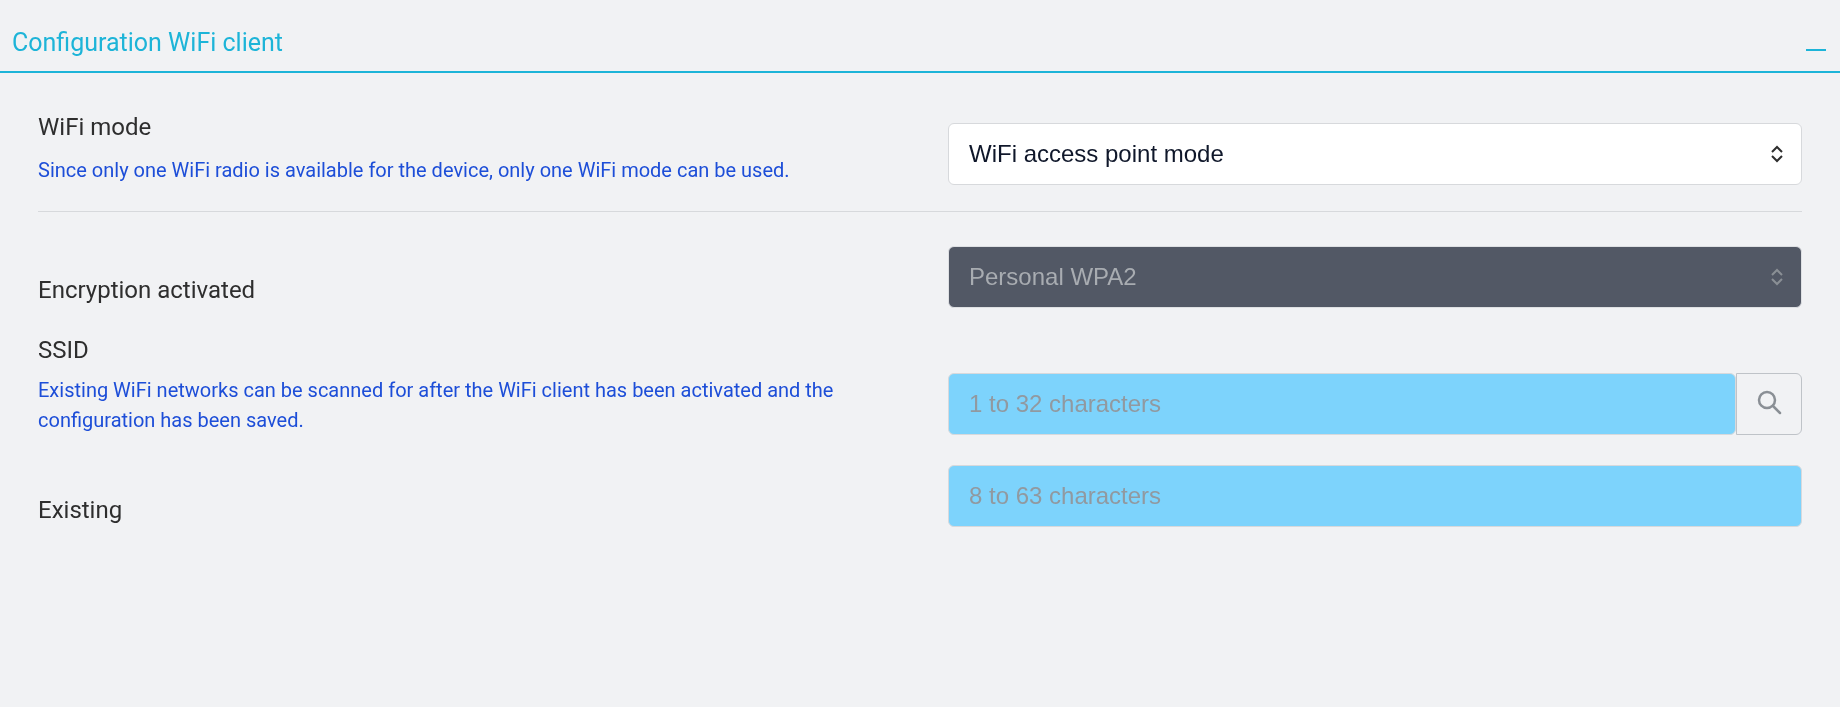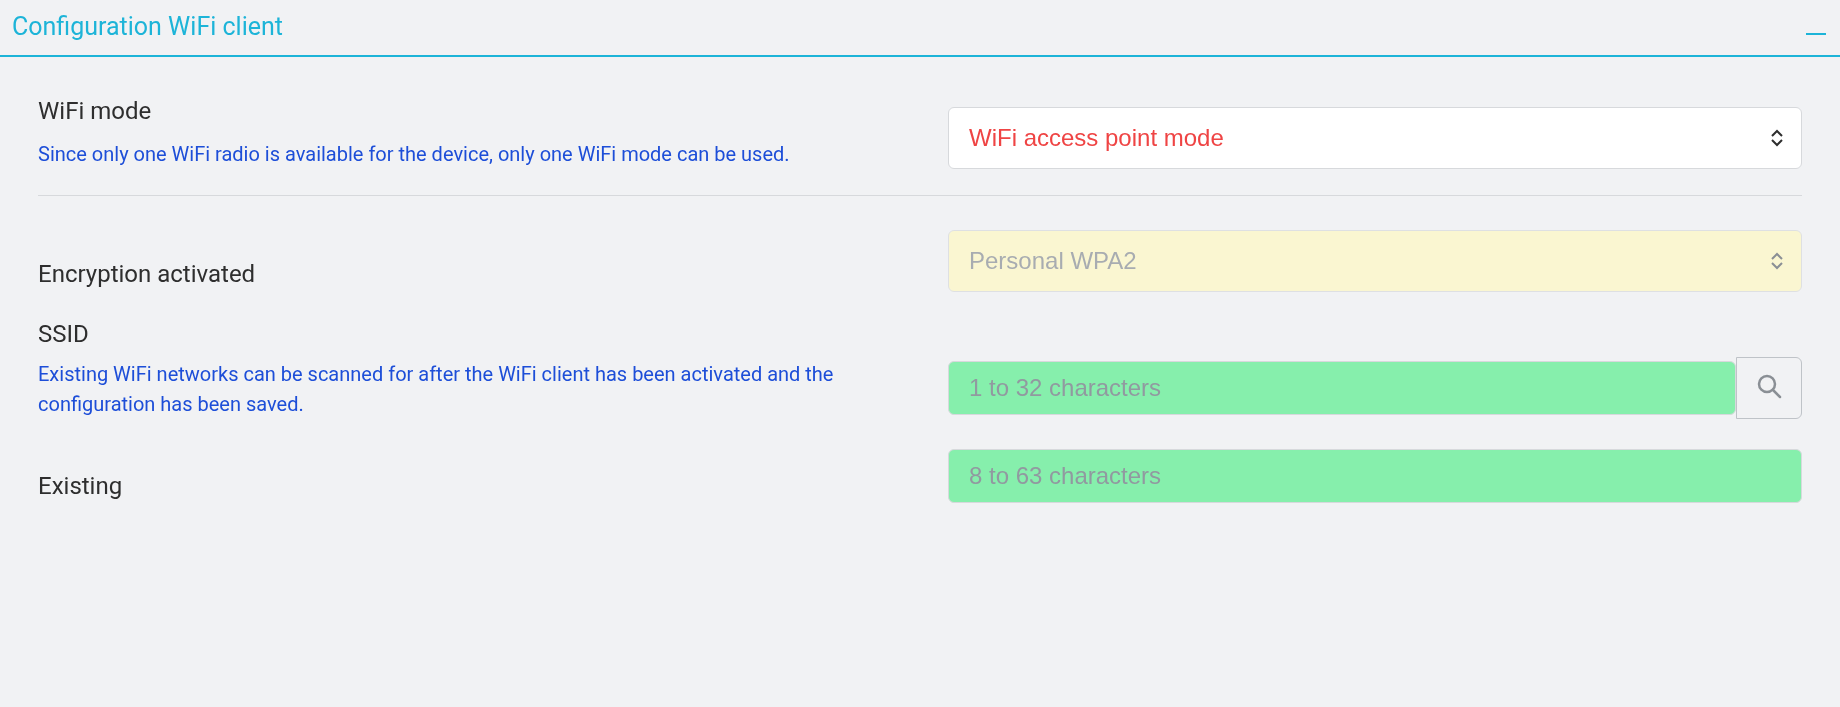--- a/index.html
+++ b/index.html
@@ -11,21 +11,21 @@
       font-family: -apple-system, BlinkMacSystemFont, "Segoe UI", Roboto, sans-serif;
       background: #f1f2f4;
       width: 1840px;
       height: 707px;
       overflow: hidden;
     }
     .panel-header {
       display: flex;
       justify-content: space-between;
       align-items: center;
-      padding: 12px 12px 14px 12px;
+      padding: 28px 12px 14px 12px;
       border-bottom: 2px solid #1db4d8;
     }
     .panel-title {
       color: #1db4d8;
       font-size: 25px;
       font-weight: 400;
     }
     .collapse-btn {
       color: #1db4d8;
       font-size: 28px;
@@ -67,53 +67,53 @@
     }
     .select-wrap {
       position: relative;
       flex: 1;
     }
     select {
       width: 100%;
       height: 62px;
       padding: 0 50px 0 20px;
       font-size: 24px;
-      color: #ef4444;
+      color: #0f172a;
       background: #ffffff;
       border: 1px solid #d7d9dc;
       border-radius: 6px;
       appearance: none;
       -webkit-appearance: none;
       -moz-appearance: none;
       cursor: pointer;
     }
     select.disabled {
-      background: #fef9c3;
+      background: #0f172a;
       color: #8a8f95;
       cursor: default;
     }
     .select-caret {
       position: absolute;
       right: 18px;
       top: 50%;
       transform: translateY(-50%);
       pointer-events: none;
       color: #2e2e2e;
     }
     .select-caret svg {
       display: block;
     }
     .select-caret.dim { color: #8a8f95; }
     input[type="text"], input[type="password"] {
       width: 100%;
-      height: 54px;
+      height: 62px;
       padding: 0 20px;
       font-size: 24px;
       color: #2e2e2e;
-      background: #86efac;
+      background: #7dd3fc;
       border: 1px solid #d7d9dc;
       border-radius: 6px;
     }
     input::placeholder {
       color: #9199a0;
     }
     .ssid-input {
       border-top-right-radius: 0;
       border-bottom-right-radius: 0;
       border-right: none;

